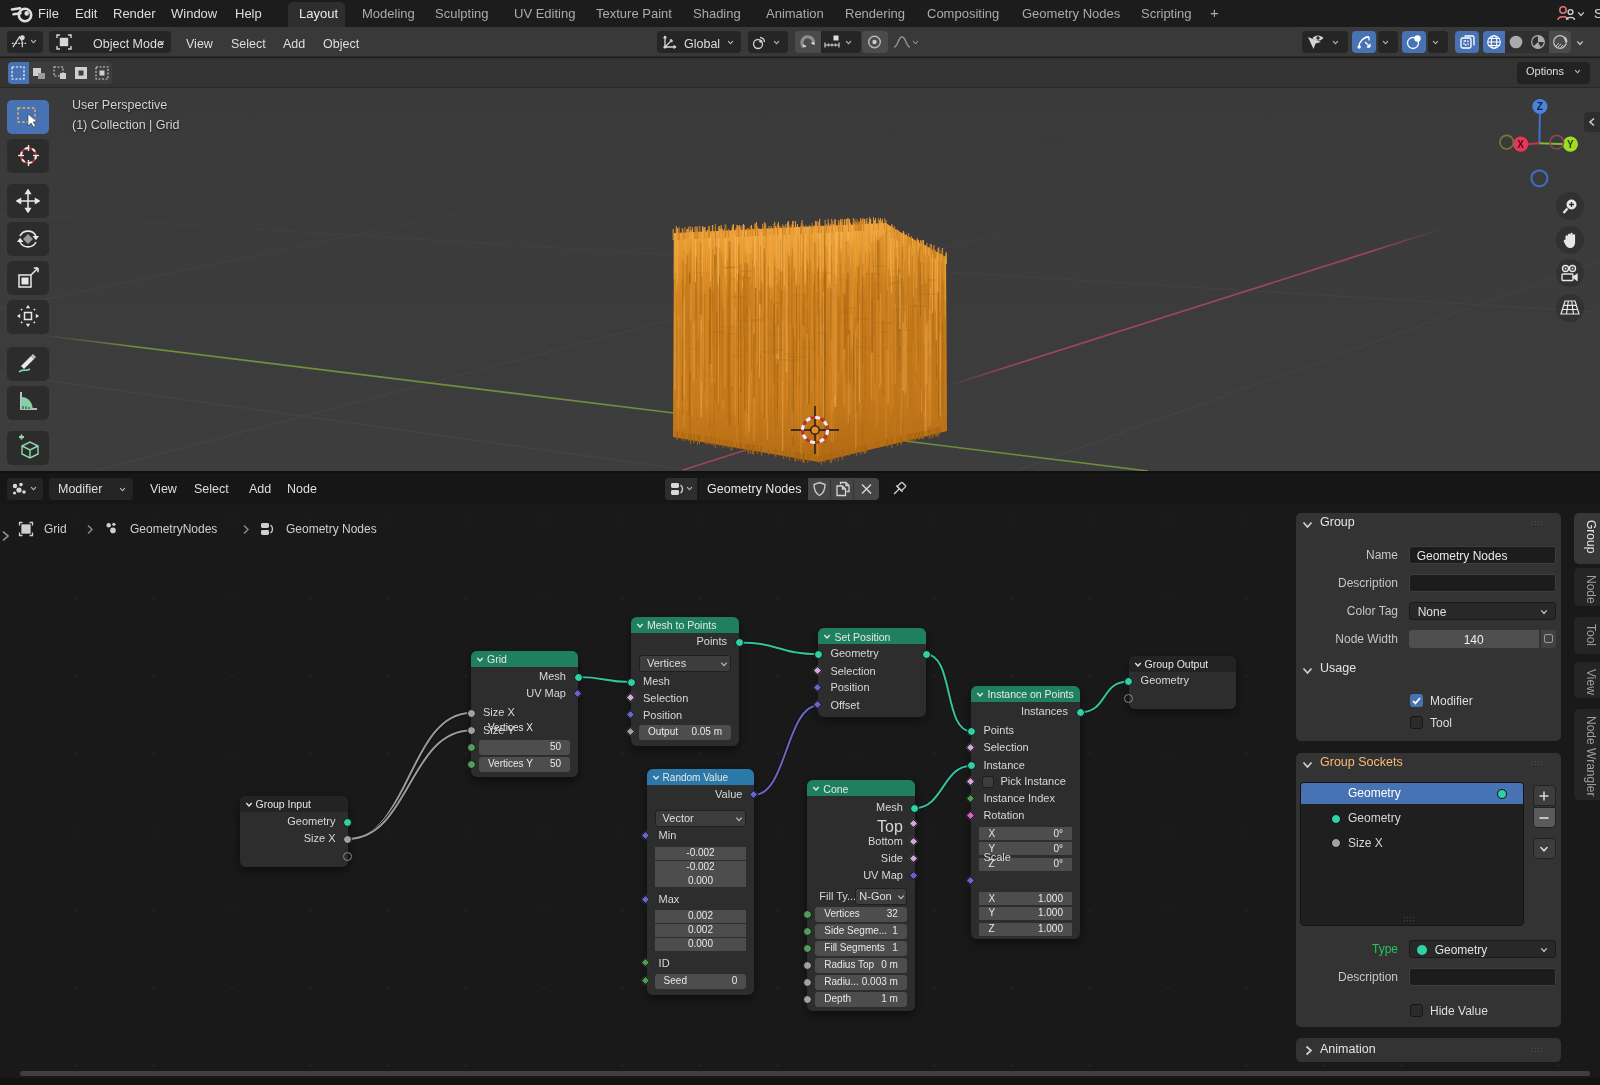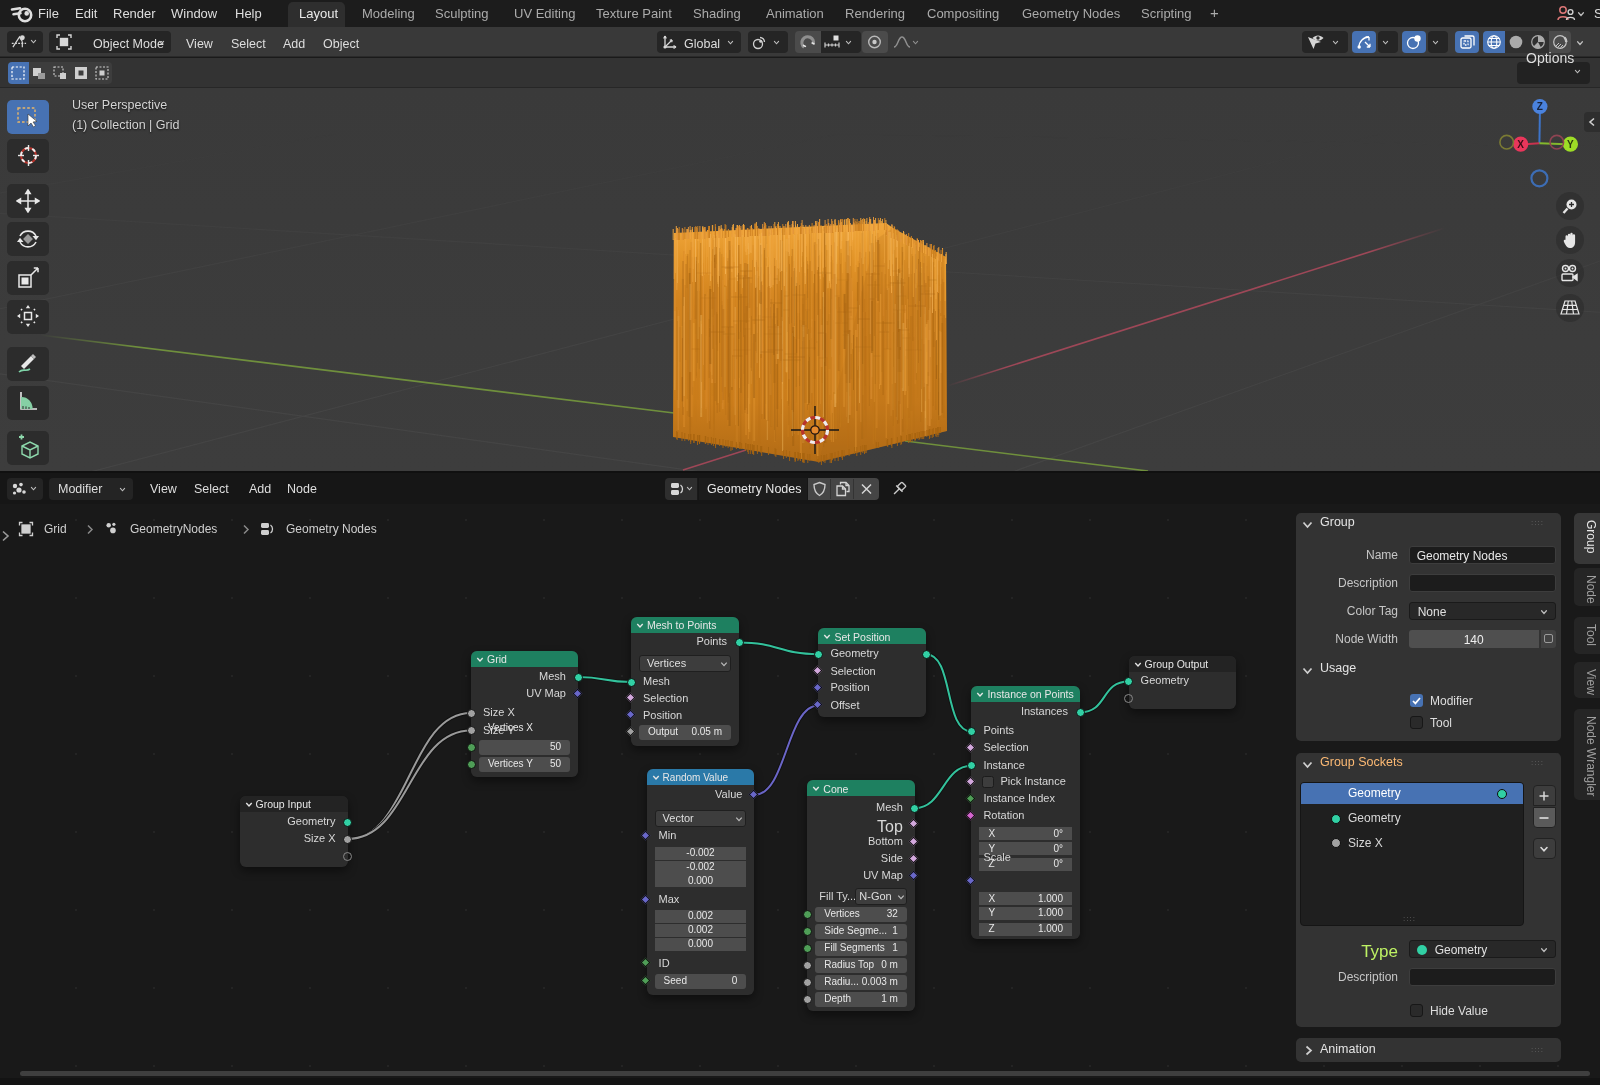--- a/index.html
+++ b/index.html
@@ -206,21 +206,21 @@
     </svg>
     <svg class="abs" style="left:73px;top:65px" width="16" height="16" viewBox="0 0 16 16">
       <rect x="4.5" y="4.5" width="7" height="7" fill="none" stroke="#cfcfcf" stroke-width="1.1" stroke-dasharray="2 1.5"></rect>
       <path d="M2 2 L14 2 L14 14 L2 14 Z M5.5 5.5 L5.5 10.5 L10.5 10.5 L10.5 5.5 Z" fill="#cfcfcf" fill-rule="evenodd"></path>
     </svg>
     <svg class="abs" style="left:94px;top:65px" width="16" height="16" viewBox="0 0 16 16">
       <rect x="2" y="2" width="12" height="12" fill="none" stroke="#cfcfcf" stroke-width="1.1" stroke-dasharray="2 1.5"></rect>
       <rect x="5.5" y="5.5" width="5" height="5" fill="#cfcfcf"></rect>
     </svg>
     <div class="abs" style="left:1517px;top:62px;width:73px;height:22px;background:#222222;border-radius:4px;"></div>
-    <div class="abs txt" style="left:1526px;top:50px;font-size:14px;">Options</div>
+    <div class="abs txt" style="left:1526px;top:65px;font-size:11px;">Options</div>
     <svg class="abs" style="left:1574px;top:68px" width="7" height="7" viewBox="0 0 10 10">
       <path d="M2 3.5 L5 6.8 L8 3.5" stroke="#bdbdbd" stroke-width="1.6" fill="none" stroke-linecap="round"></path>
     </svg>
     <div class="abs" style="left:0;top:88px;width:1600px;height:383px;background:linear-gradient(#3a3a3a,#3d3d3d);"></div>
     <svg class="abs" style="left:0;top:88px" width="1600" height="383" viewBox="0 88 1600 383">
       <defs>
 <linearGradient id="fadeR" x1="0" y1="0" x2="1" y2="0">
           <stop offset="0" stop-color="#9e4757" stop-opacity="0"></stop>
           <stop offset="0.12" stop-color="#9e4757" stop-opacity="1"></stop>
           <stop offset="0.85" stop-color="#9e4757" stop-opacity="1"></stop>
@@ -2013,21 +2013,21 @@
       <path d="M6 1.5 L6 10.5 M1.5 6 L10.5 6" stroke="#d8d8d8" stroke-width="1.5"></path>
     </svg>
     <div class="abs" style="left:1533px;top:807px;width:23px;height:21px;background:#5a5a5a;border-radius:0 0 4px 4px;border:1px solid #222;"></div>
     <svg class="abs" style="left:1538px;top:812px" width="12" height="12" viewBox="0 0 12 12">
       <path d="M1.5 6 L10.5 6" stroke="#e8e8e8" stroke-width="1.5"></path>
     </svg>
     <div class="abs" style="left:1533px;top:838px;width:23px;height:21px;background:#3d3d3d;border-radius:4px;border:1px solid #222;"></div>
     <svg class="abs" style="left:1539px;top:844px" width="10" height="10" viewBox="0 0 10 10">
       <path d="M2 3.5 L5 6.8 L8 3.5" stroke="#d8d8d8" stroke-width="1.6" fill="none" stroke-linecap="round"></path>
     </svg>
-    <div class="abs" style="left:1238px;top:942px;width:160px;text-align:right;font-size:17px;color:#bef264;white-space:nowrap;">Type</div>
+    <div class="abs" style="left:1238px;top:942px;width:160px;text-align:right;font-size:12px;color:#22c55e;white-space:nowrap;">Type</div>
     <div class="abs" style="left:1408.7px;top:940px;width:147px;height:18px;background:#282828;border-radius:3px;border:1px solid #1a1a1a;"></div>
     <div class="abs" style="left:1416.7px;top:944.5px;width:10px;height:10px;border-radius:50%;background:#31d0a4;"></div>
     <div class="abs" style="left:1434.7px;top:942.5px;font-size:12px;color:#e0e0e0;">Geometry</div>
     <svg class="abs" style="left:1539.7px;top:946px" width="8" height="8" viewBox="0 0 10 10">
       <path d="M2 3.5 L5 6.8 L8 3.5" stroke="#bbb" stroke-width="1.6" fill="none" stroke-linecap="round"></path>
     </svg>
     <div class="abs" style="left:1238px;top:970px;width:160px;text-align:right;font-size:12px;color:#c6c6c6;white-space:nowrap;">Description</div>
     <div class="abs" style="left:1408.7px;top:968px;width:147px;height:18px;background:#1c1c1c;border-radius:3px;border:1px solid #3d3d3d;"></div>
     <div class="abs" style="left:1410px;top:1004px;width:13px;height:13px;background:#2a2a2a;border-radius:3px;border:1px solid #171717;"></div>
     <div class="abs" style="left:1430px;top:1004px;font-size:12px;color:#dedede;">Hide Value</div>

